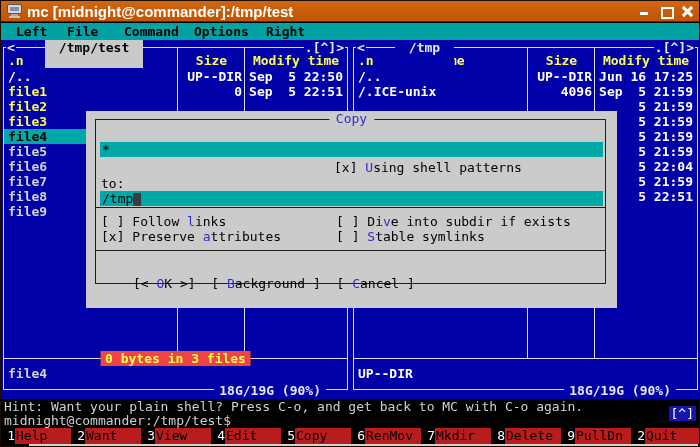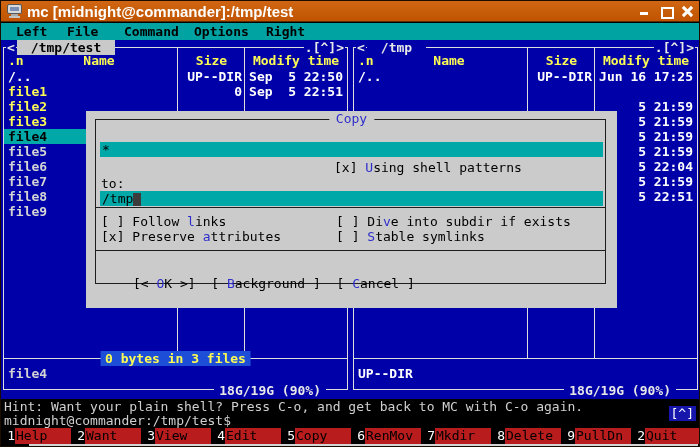--- a/index.html
+++ b/index.html
@@ -35,40 +35,40 @@
   
   .bluebg { position:absolute; left:0; top:39px; width:700px; height:359px; background:#0000a8; }
 
   
   .panel { position:absolute; top:46px; width:345px; height:343px; }
   .panel.left { left:2px; } .panel.right { left:352px; }
   .pframe { position:absolute; inset:0; border:1px solid #dedede; }
   .vline { position:absolute; top:1px; width:1px; height:310px; background:#dedede; }
   .vline.v1 { left:174px; } .vline.v2 { left:241px; }
   .sepline { position:absolute; left:1px; top:311px; width:343px; height:1px; background:#dedede; }
-  .ptitle { position:absolute; top:-7px; height:15px; padding:0 6px; white-space:pre; z-index:2; }
+  .ptitle { position:absolute; top:-7px; height:28px; padding:0 6px; white-space:pre; z-index:2;margin-left:28px; }
   .ptitle.active { left:14px; background:#c9c9c9; color:#000; font-weight:bold; }
   .ptitle.inactive { left:14px; background:#0000a8; color:#e8e8e8; font-weight:bold; }
   .parrow { position:absolute; left:3px; top:-7px; background:#0000a8; color:#e8e8e8; font-weight:bold; z-index:2; padding:0 1px; }
   .pcorner { position:absolute; right:3px; top:-7px; background:#0000a8; color:#e8e8e8; font-weight:bold; z-index:2; padding:0 1px; white-space:pre; }
   .phead { position:absolute; left:1px; top:6px; width:343px; height:15px; color:#fcfc54; font-weight:bold; }
   .phead .h-sort { position:absolute; left:4px; }
   .phead .h-name { position:absolute; left:20px; width:150px; text-align:center; }
   .phead .h-size { position:absolute; left:175px; width:65px; text-align:center; }
   .phead .h-time { position:absolute; left:242px; width:100px; text-align:center; }
   .prow { position:absolute; left:1px; width:343px; height:15px; font-weight:bold; }
   .prow .rname { position:absolute; left:4px; width:168px; overflow:hidden; white-space:pre; color:#d4d4d4; }
   .prow .rsize { position:absolute; left:176px; width:62px; text-align:right; white-space:pre; color:#fff; }
   .prow .rtime { position:absolute; right:4px; width:100px; text-align:right; white-space:pre; color:#fff; }
   .prow.updir .rname { color:#fff; }
   .prow.marked .rname { color:#fcfc54; }
   .prow.selected { background:#00a8a8; }
   .prow.selected .rname { color:#000; }
   .psummary { position:absolute; top:304px; left:50%; transform:translateX(-50%);
-    background:#1d4ed8; color:#fcfc54; font-weight:bold; padding:0 5px; white-space:pre; z-index:2; }
+    background:#ef4444; color:#fcfc54; font-weight:bold; padding:0 5px; white-space:pre; z-index:2; }
   .pmini { position:absolute; left:5px; top:319px; color:#d4d4d4; font-weight:bold; }
   .pdisk { position:absolute; right:22px; top:336px; background:#0000a8; color:#e8e8e8; font-weight:bold; padding:0 5px; z-index:2; white-space:pre; }
 
   
   .dialog { position:absolute; left:85px; top:110px; width:531px; height:197px; background:#cbcbcb; color:#000; z-index:5; }
   .dbox { position:absolute; left:9px; width:511px; border:1px solid #1d1d1d; }
   .dbox.b1 { top:8px; height:89px; }
   .dbox.b2 { top:96px; height:44px; }
   .dbox.b3 { top:139px; height:34px; }
   .dtitle { position:absolute; top:0px; left:50%; transform:translateX(-50%); background:#cbcbcb; color:#2e2ecb; padding:0 7px; z-index:6; }
@@ -200,20 +200,25 @@
     <div class="phead">
       <span class="h-sort">.n</span>
       <span class="h-name">Name</span>
       <span class="h-size">Size</span>
       <span class="h-time">Modify time</span>
     </div>
     <div class="prow updir" style="top:22px">
       <span class="rname">/..</span>
         <span class="rsize">UP--DIR</span>
         <span class="rtime">Jun 16 17:25</span>
+    </div>
+    <div class="prow updir" style="top:37px">
+      <span class="rname">/.ICE-unix</span>
+        <span class="rsize">4096</span>
+        <span class="rtime">Sep  5 21:59</span>
     </div>
     <div class="prow" style="top:52px">
       <span class="rname"></span>
         <span class="rsize"></span>
         <span class="rtime"> 5 21:59</span>
     </div>
     <div class="prow" style="top:67px">
       <span class="rname"></span>
         <span class="rsize"></span>
         <span class="rtime"> 5 21:59</span>

